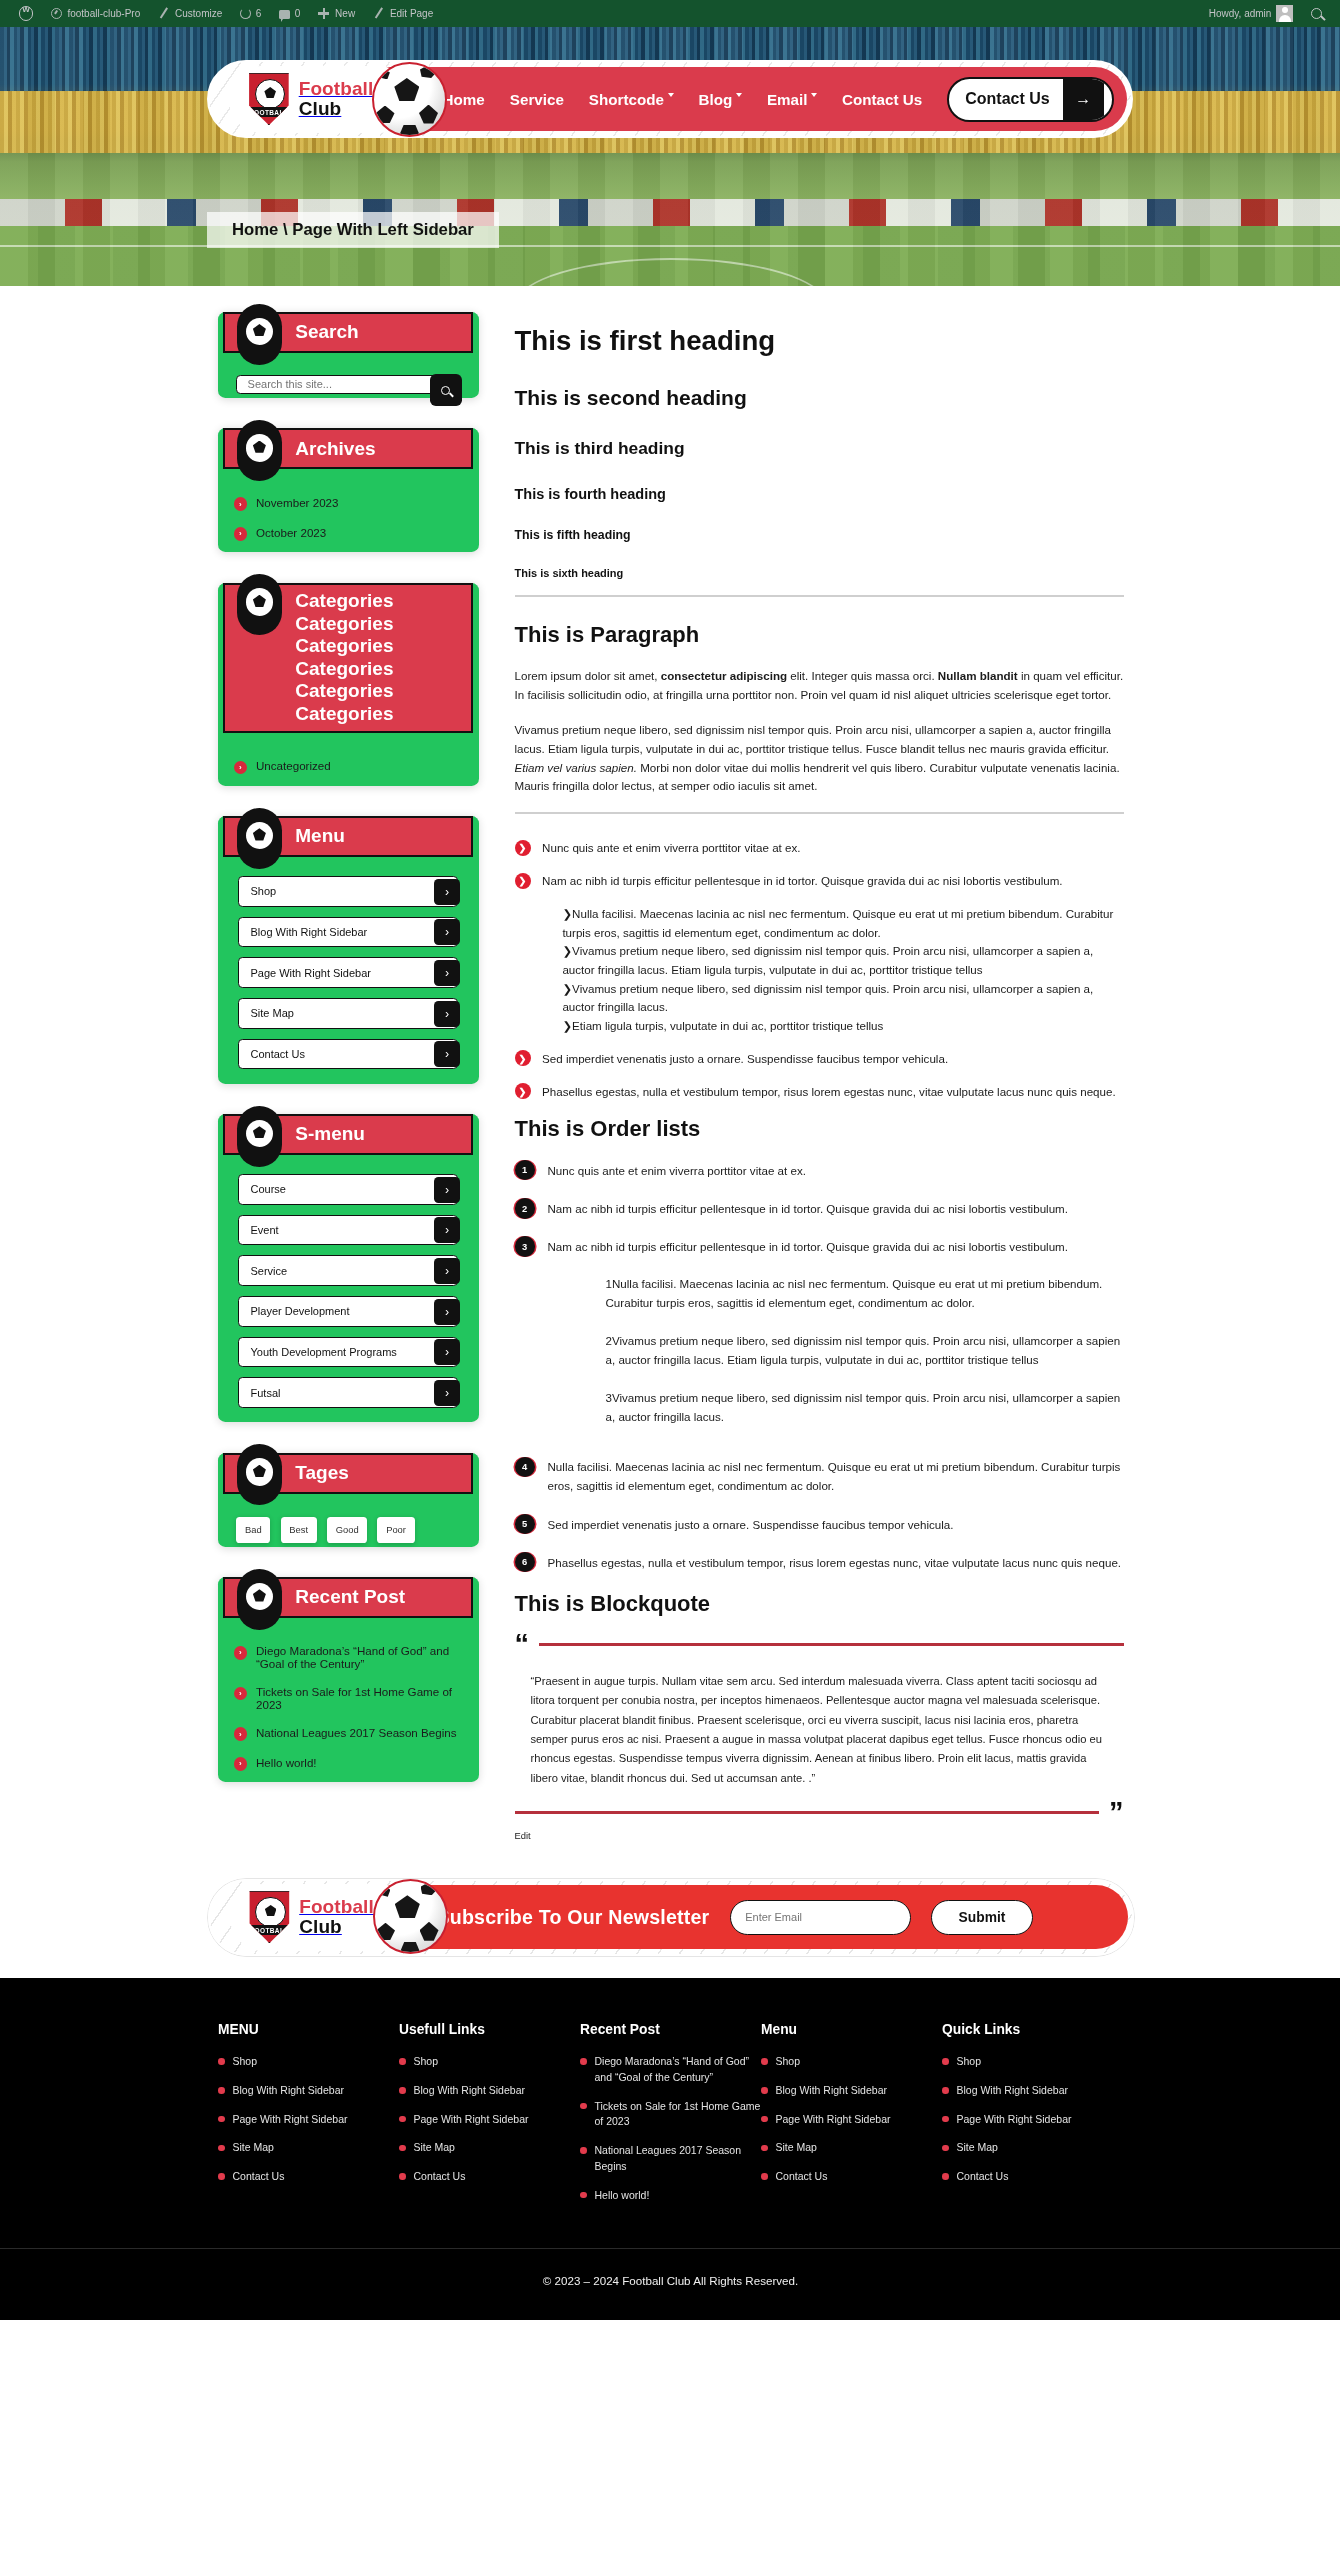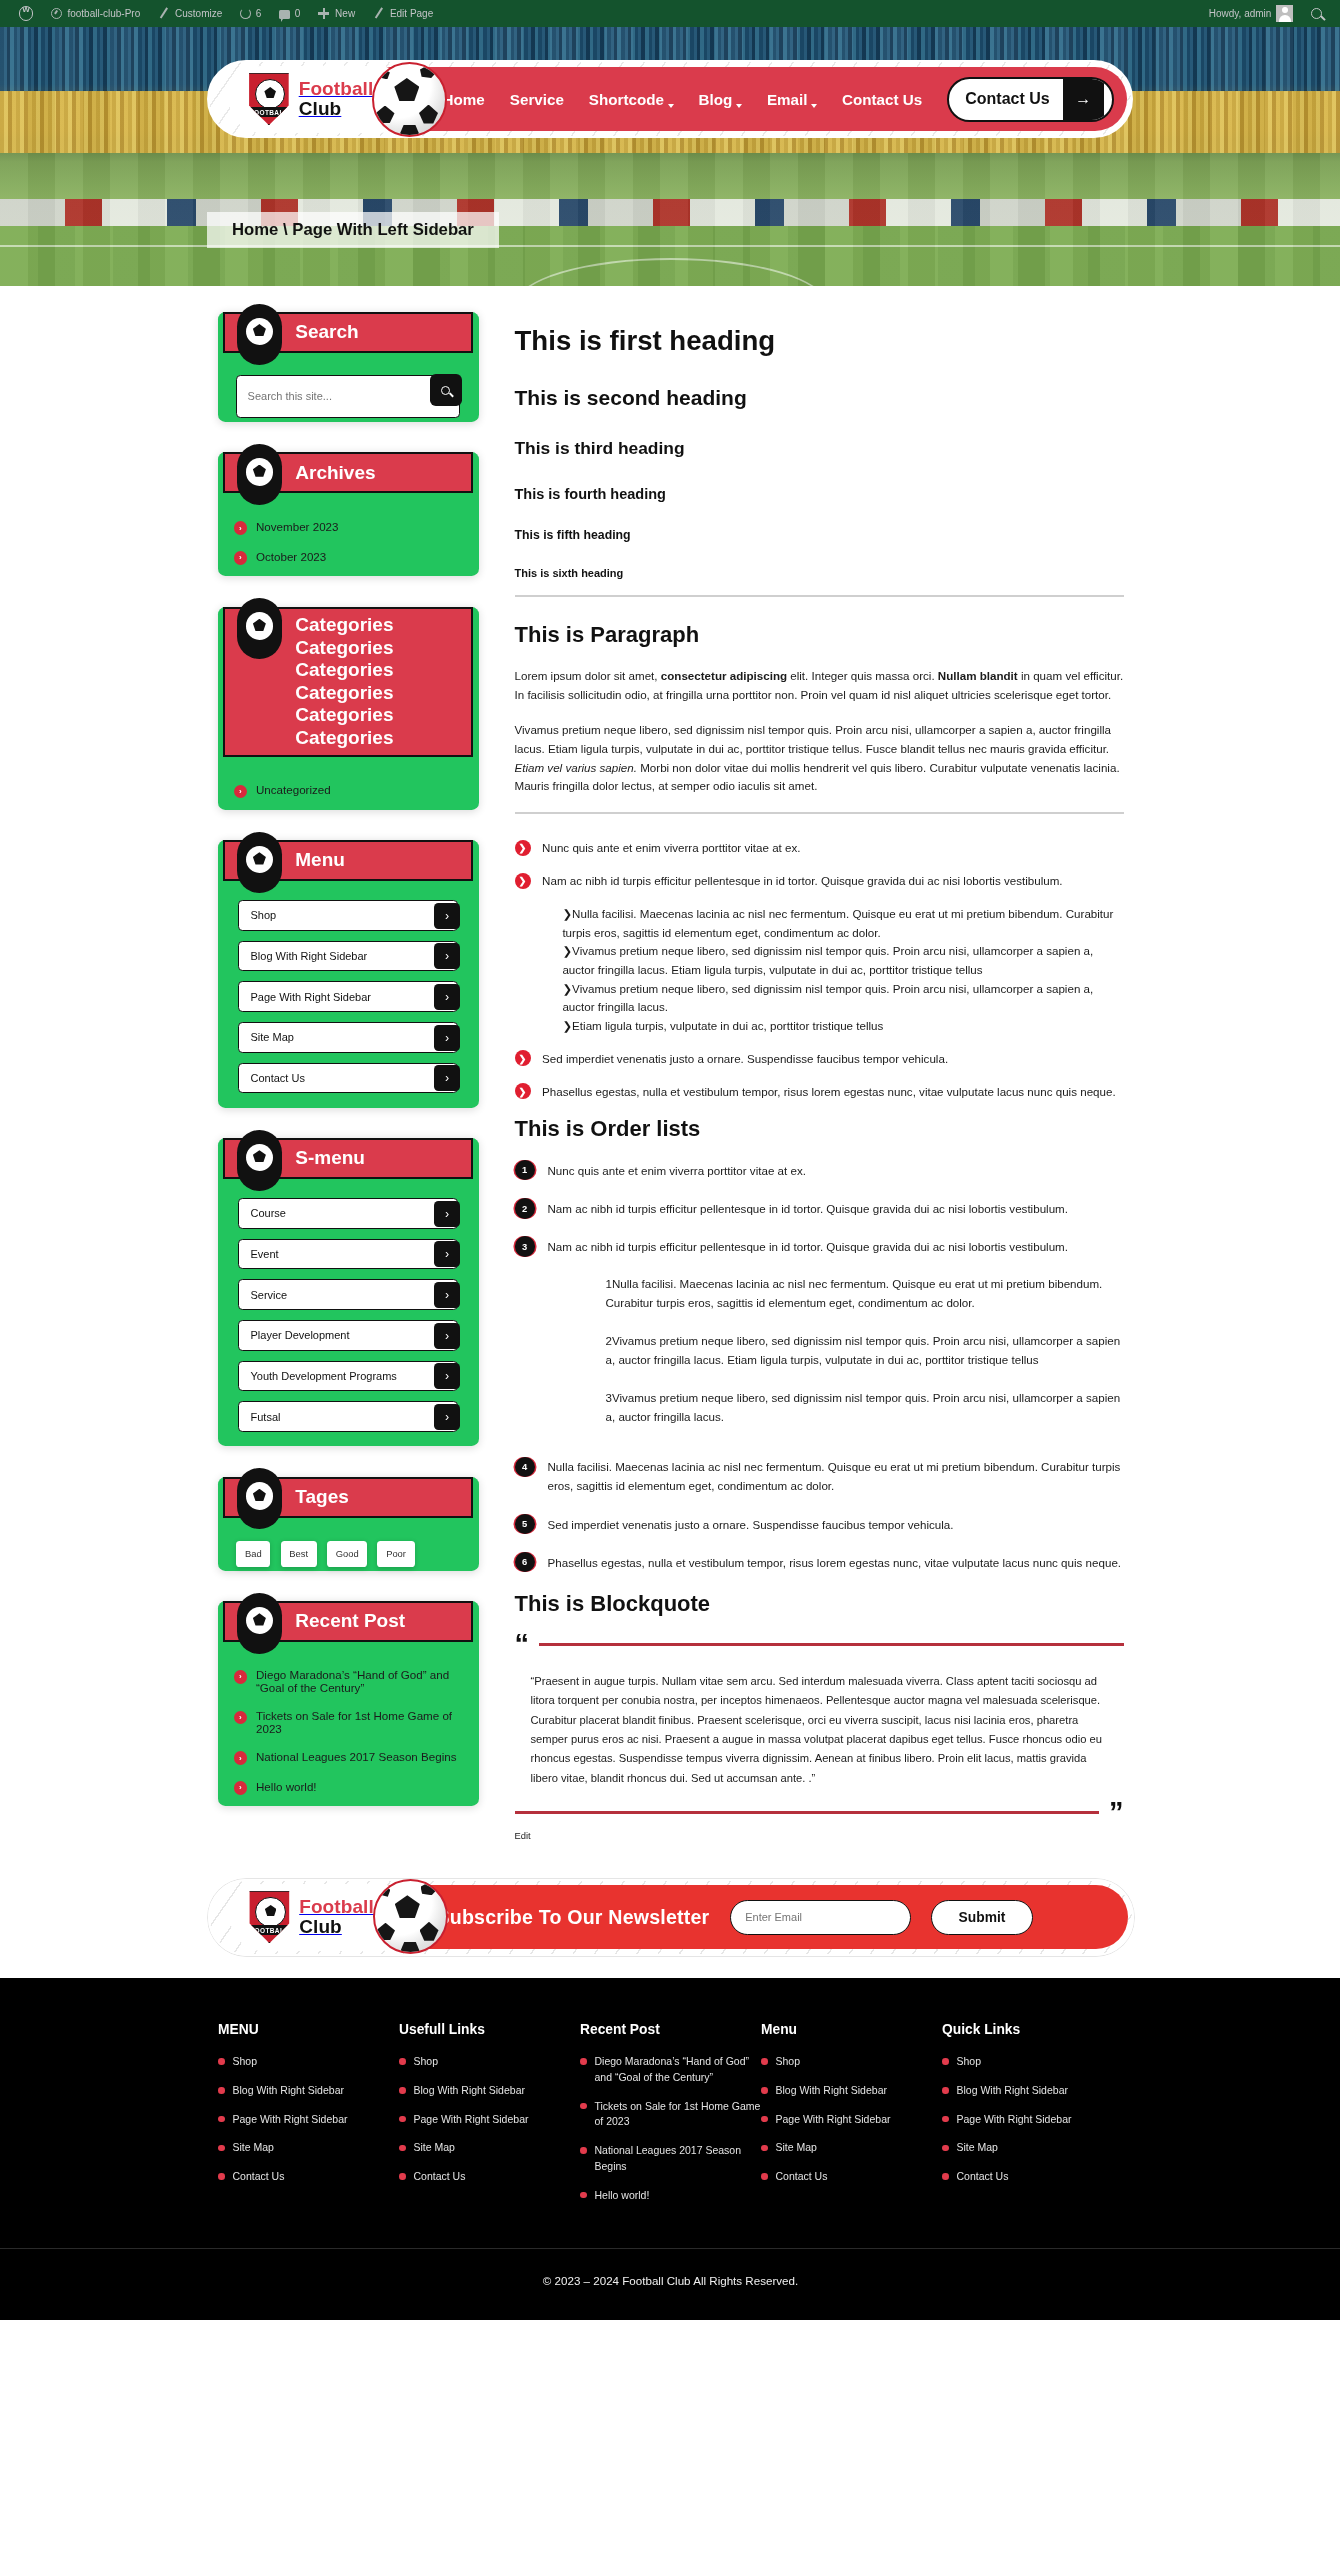--- a/index.html
+++ b/index.html
@@ -187,21 +187,21 @@
   .sb1 { left: 20.3px; top: 14.5px; width: 25px; height: 23px; clip-path: polygon(50% 0,100% 38%,80% 100%,20% 100%,0 38%); }
   .sb2 { left: 1.5px; top: 42px; width: 19px; height: 17.4px; clip-path: polygon(50% 0,100% 45%,75% 100%,25% 100%,0 45%); }
   .sb3 { left: 45px; top: 41px; width: 19px; height: 19px; clip-path: polygon(50% 0,100% 45%,75% 100%,25% 100%,0 45%); }
   .sb4 { left: 46px; top: 1.5px; width: 16px; height: 13px; clip-path: polygon(50% 0,100% 60%,70% 100%,10% 90%,0 35%); }
   .sb5 { left: 2.9px; top: 4.4px; width: 13px; height: 11.6px; clip-path: polygon(40% 0,100% 40%,80% 100%,10% 80%); }
   .sb6 { left: 26px; top: 61px; width: 19px; height: 13px; clip-path: polygon(20% 0,80% 0,100% 70%,50% 100%,0 70%); }
 
   .navmenu { display: flex; align-items: center; gap: 25px; }
   .navmenu a {
     color: #ffffff; font-size: 15.2px; font-weight: 600; text-decoration: none;
-    display: flex; align-items: flex-end; gap: 3.6px; white-space: nowrap;
+    display: flex; align-items: flex-start; gap: 3.6px; white-space: nowrap;
   }
   .caret {
     width: 0; height: 0; border-left: 3.6px solid transparent; border-right: 3.6px solid transparent;
     border-top: 4.4px solid #fff; display: inline-block; margin-top: 2.2px;
   }
   .cta {
     margin-left: 25px; height: 45px; min-width: 167px;
     background: #ffffff; border: 2.2px solid #111; border-radius: 25px;
     display: flex; align-items: center; overflow: hidden;
   }
@@ -253,21 +253,21 @@
   }
   .w-title {
     margin-left: 70px; color: #fff; font-size: 19px; font-weight: 700;
     line-height: 1.18; padding-right: 7.3px;
   }
   .widget.multi .widget-head { height: auto; min-height: 41px; padding: 5.8px 0; }
   .widget-body { padding: 19px 16px 0 16px; }
 
   
   .searchbox {
-    display: flex; align-items: center; height: 43px;
+    display: flex; align-items: center; height: 19px;
     border: 1.5px solid #111; border-radius: 4.4px; background: #fff; position: relative;
     margin: 2.9px 2.9px 0 2.9px;
   }
   .searchbox input {
     flex: 1; border: none; outline: none; padding: 0 10.2px;
     font-size: 11px; color: #555; font-family: "Liberation Sans", sans-serif;
     background: transparent;
   }
   .search-btn {
     position: absolute; right: -2.9px; top: -1.5px; width: 32px; height: 32px;

